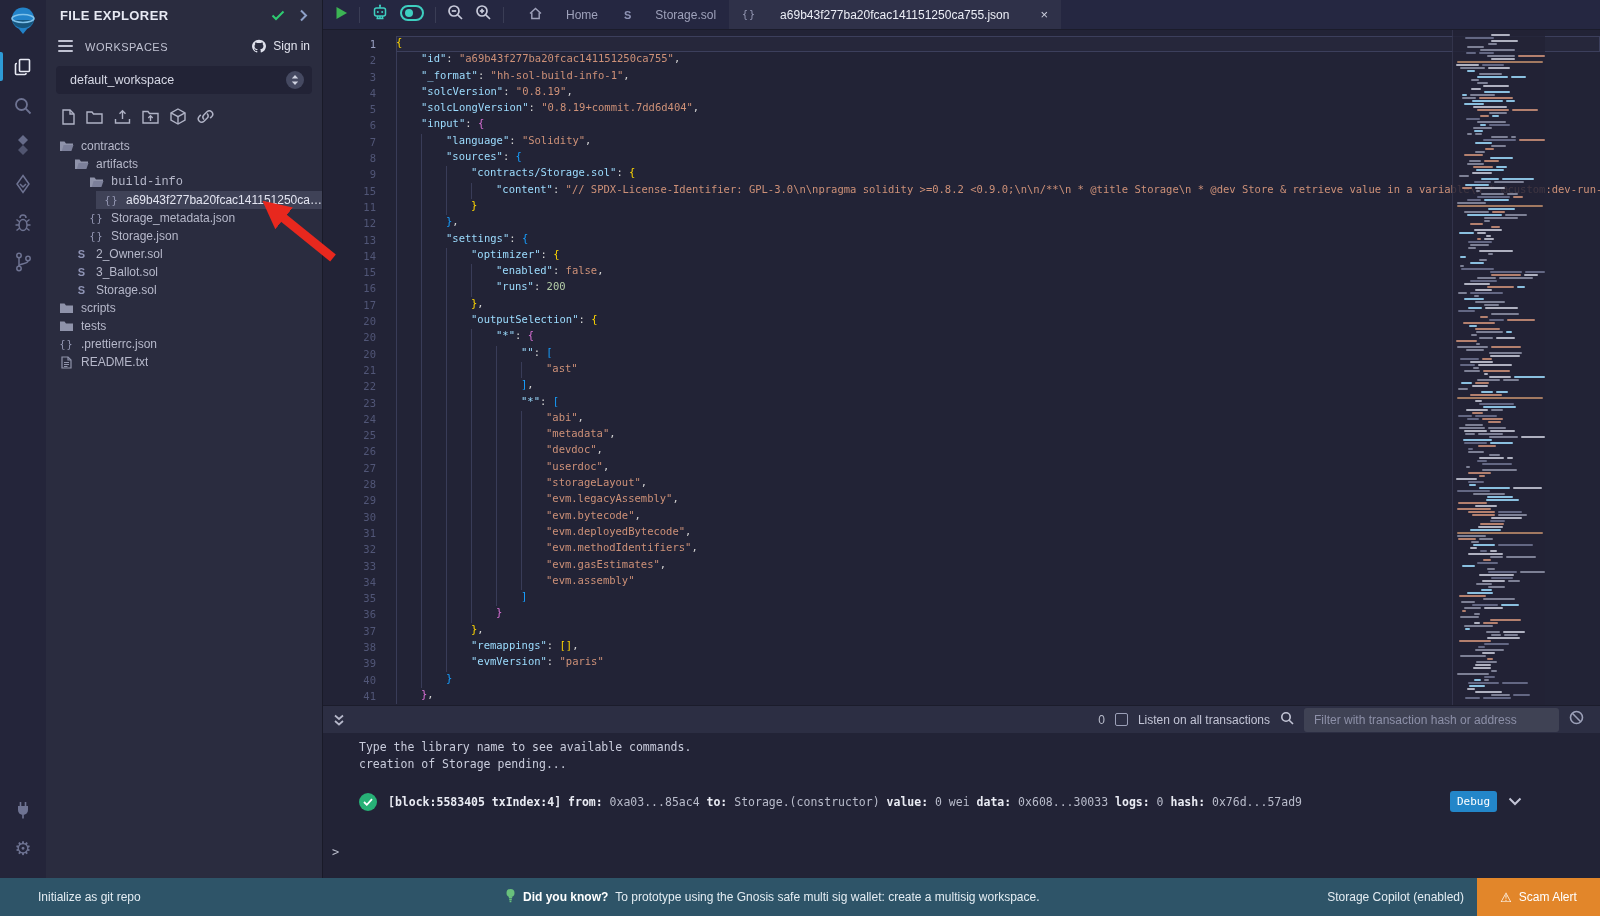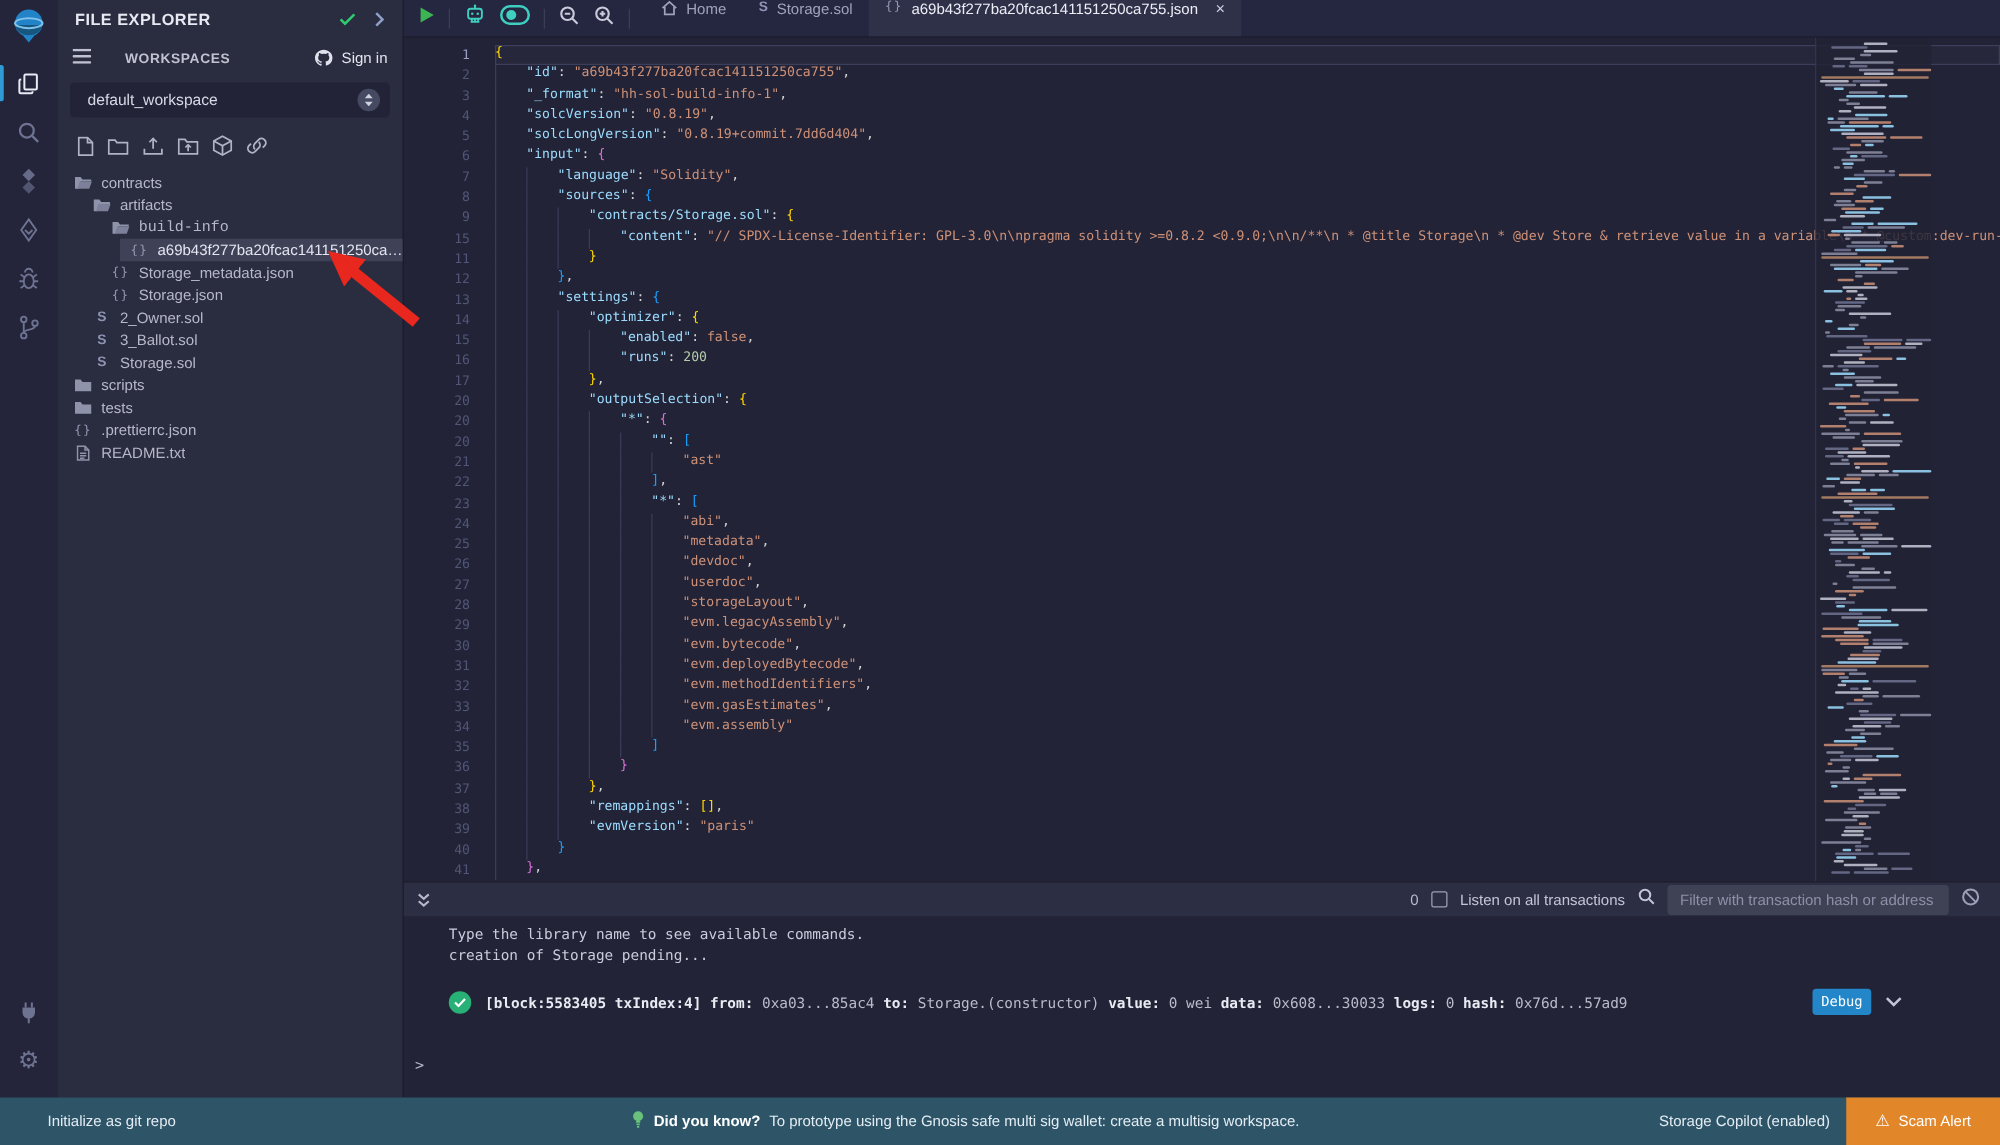--- a/index.html
+++ b/index.html
@@ -14,21 +14,21 @@
   .ab-btn.active::before{content:"";position:absolute;left:0;top:5px;width:3px;height:29px;background:#2e9bd6;border-radius:0 2px 2px 0}
   .ab-spacer{flex:1}
   .ab-gear{font-size:19px;line-height:1;color:#6e7392;font-family:"DejaVu Sans",sans-serif}
 
   
   .side-panel{position:absolute;left:46px;top:0;width:276px;height:878px;background:#2a2c3f;z-index:2}
   .sp-header{display:flex;align-items:center;height:30px;padding:0 14px}
   .sp-title{font-size:13px;font-weight:bold;letter-spacing:.4px;color:#e7e9f3;flex:1}
   .sp-header .ic{display:inline-flex;margin-left:14px}
   .sp-workspaces{display:flex;align-items:center;height:26px;padding:0 12px;margin-top:4px}
-  .ws-label{font-size:11px;font-weight:bold;letter-spacing:.5px;color:#c0c2d2;margin-left:27px;flex:1}
+  .ws-label{font-size:11px;font-weight:normal;letter-spacing:.5px;color:#c0c2d2;margin-left:12px;flex:1}
   .signin{display:flex;align-items:flex-start;gap:6px;font-size:12px;color:#e2e4ee;cursor:pointer}
   .ws-select{display:flex;align-items:center;margin:6px 10px 0 10px;height:28px;background:#222336;border-radius:4px;padding:0 8px 0 14px;font-size:12.5px;color:#d6d8e5;cursor:pointer}
   .ws-select span:first-child{flex:1}
   .ws-caret{width:18px;height:18px;border-radius:50%;background:#454961;display:inline-flex;align-items:center;justify-content:center}
   .sp-toolbar{display:flex;align-items:center;gap:11px;padding:14px 0 8px 16px}
   .sp-toolbar .tbi{display:inline-flex;cursor:pointer;color:#b0b3c6}
   .file-tree{margin-top:4px}
   .trow{display:flex;align-items:center;height:18px;font-size:12px;color:#b6b8ca;gap:6px;cursor:pointer;white-space:nowrap}
   .trow .tlabel{overflow:hidden;text-overflow:ellipsis}
   .trow.sel .tlabel{color:#e3e5f1}
@@ -37,21 +37,21 @@
   .ticon-json{color:#9598b4;font-family:"DejaVu Sans Mono",monospace;font-size:10px;letter-spacing:1px}
 
   
   .red-arrow{position:absolute;left:240px;top:192px;z-index:6;pointer-events:none}
 
   
   .main{position:absolute;left:322px;top:0;right:0;height:878px;background:#222336;border-left:1px solid #191a28;z-index:1}
   .tabbar{display:flex;align-items:stretch;height:30px;background:#252741;border-bottom:1px solid #1b1c2b}
   .tb-actions{display:flex;align-items:center;gap:11px;padding:0 12px}
   .sep{width:1px;height:16px;background:#3a3d55}
-  .tab{display:flex;align-items:flex-start;gap:7px;padding:0 13px;font-size:12px;color:#9fa2bb;cursor:pointer}
+  .tab{display:flex;align-items:center;gap:24px;padding:0 13px;font-size:12px;color:#9fa2bb;cursor:pointer}
   .tab.active{background:#2f3149;color:#eceef6}
   .tab-close{margin-left:7px;color:#cdd0de;font-size:13px;line-height:1;cursor:pointer}
 
   .editor{position:absolute;top:30px;left:0;right:0;height:675px;display:flex;overflow:hidden}
   .gutter{width:73px;min-width:73px;padding:6px 20px 0 0;text-align:right;font:10.5px "DejaVu Sans Mono",monospace;color:#515677}
   .ln{height:16.3px;line-height:16.3px}
   .ln.cur-n{color:#9aa0c2}
   .code-wrap{flex:1;position:relative;overflow:hidden;padding-top:6px}
   .cl{white-space:pre;height:16.3px;line-height:16.3px;font:10.5px "DejaVu Sans Mono",monospace}
   .cl.cur{background:rgba(115,120,160,.05);box-shadow:inset 0 0 0 1px #3c3f5c}
@@ -63,21 +63,21 @@
   .mm-row span{display:inline-block;height:2px;border-radius:1px;opacity:.85}
 
   
   .terminal{position:absolute;top:705px;left:0;right:0;bottom:0}
   .term-head{display:flex;align-items:center;height:28px;background:#2c2e43;border-top:1px solid #1b1c2b;padding:0 10px}
   .th-collapse{display:inline-flex;cursor:pointer}
   .th-right{margin-left:auto;display:flex;align-items:center;gap:10px;padding-right:6px}
   .th-count{font-size:12px;color:#b9bccb}
   .th-checkbox{width:13px;height:13px;border:1px solid #9ca0b8;border-radius:2px;cursor:pointer}
   .th-listen{font-size:12px;color:#c3c5d6}
-  .th-filter{width:225px;height:24px;background:#3f4254;border:none;border-radius:3px;color:#c7cad9;padding:0 10px;font-size:12px;outline:none}
+  .th-filter{width:255px;height:24px;background:#3f4254;border:none;border-radius:3px;color:#c7cad9;padding:0 10px;font-size:12px;outline:none}
   .th-filter::placeholder{color:#8d90a8}
   .term-body{position:relative;height:145px;font:11.5px "DejaVu Sans Mono",monospace;color:#c9ccdc}
   .term-lines{position:absolute;top:6px;left:36px;line-height:17px}
   .tx-row{position:absolute;top:58px;left:36px;right:78px;display:flex;align-items:center;gap:11px}
   .tx-check{width:18px;height:18px;min-width:18px;border-radius:50%;background:#27b176;display:inline-flex;align-items:center;justify-content:center}
   .tx-text{white-space:nowrap;overflow:hidden}
   .txb{color:#e9ebf3;font-weight:bold}
   .txn{color:#b9bccb}
   .tx-debug{margin-left:auto;width:47px;height:21px;background:#2386c9;border:none;border-radius:3px;color:#fff;font:11px "DejaVu Sans Mono",monospace;cursor:pointer}
   .tx-chevron{display:inline-flex;cursor:pointer}

